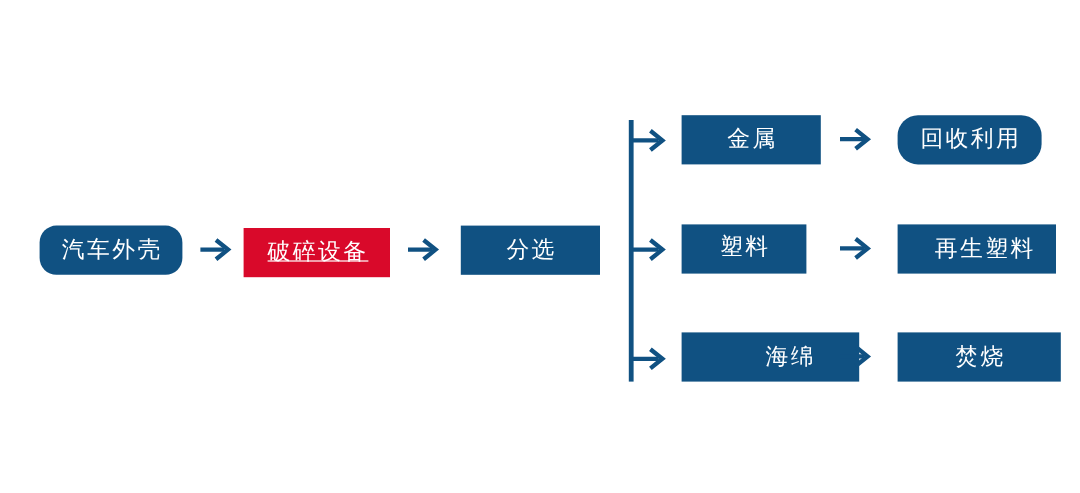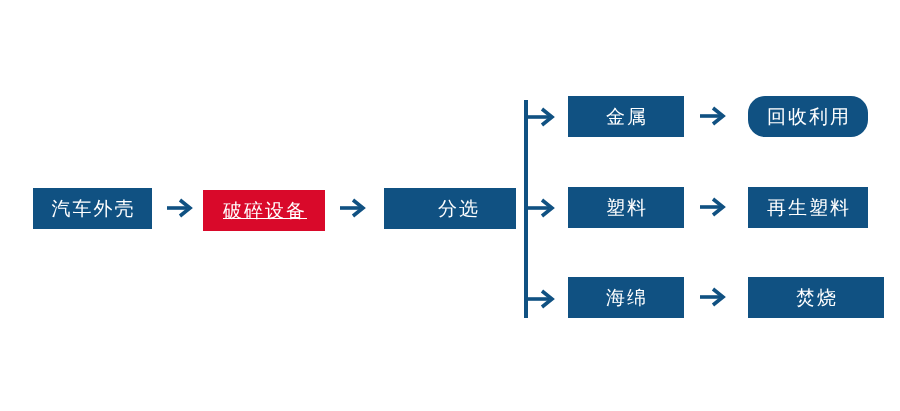--- a/index.html
+++ b/index.html
@@ -46,39 +46,39 @@
   .connector {
     position: absolute;
     background: #105182;
   }
 </style>
 </head>
 <body>
 
 <div id="diagram">
 
-  <div class="node node-blue" style="left:33px; top:188px; width:119px; height:41px;">汽车外壳</div>
+  <div class="node node-blue" style="left:33px; top:188px; width:119px; height:41px;border-radius:14px;">汽车外壳</div>
 
   <div class="arrow" style="left:165px; top:194px; width:30px; height:28px;">
     <svg width="30" height="28" viewBox="0 0 30 28" aria-hidden="true">
       <path d="M2 14 H22" stroke="#105182" stroke-width="3.6" fill="none"></path>
       <path d="M15 6 L25 14 L15 22" stroke="#105182" stroke-width="3.6" fill="none" stroke-linejoin="miter" stroke-linecap="butt"></path>
     </svg>
   </div>
 
   <div class="node node-red" style="left:203px; top:190px; width:122px; height:41px;text-decoration:underline;">破碎设备</div>
 
   <div class="arrow" style="left:338px; top:194px; width:30px; height:28px;">
     <svg width="30" height="28" viewBox="0 0 30 28" aria-hidden="true">
       <path d="M2 14 H22" stroke="#105182" stroke-width="3.6" fill="none"></path>
       <path d="M15 6 L25 14 L15 22" stroke="#105182" stroke-width="3.6" fill="none" stroke-linejoin="miter" stroke-linecap="butt"></path>
     </svg>
   </div>
 
-  <div class="node node-blue" style="left:384px; top:188px; width:116px; height:41px;padding-left:16px;">分选</div>
+  <div class="node node-blue" style="left:384px; top:188px; width:116px; height:41px;">分选</div>
 
   <div class="connector" style="left:524px; top:100px; width:4px; height:218px;"></div>
 
   <div class="arrow" style="left:527px; top:103px; width:30px; height:28px;">
     <svg width="30" height="28" viewBox="0 0 30 28" aria-hidden="true">
       <path d="M0 14 H22" stroke="#105182" stroke-width="3.6" fill="none"></path>
       <path d="M15 6 L25 14 L15 22" stroke="#105182" stroke-width="3.6" fill="none" stroke-linejoin="miter" stroke-linecap="butt"></path>
     </svg>
   </div>
 
@@ -93,39 +93,39 @@
 
   <div class="node node-blue" style="left:748px; top:96px; width:120px; height:41px;border-radius:17px;">回收利用</div>
 
   <div class="arrow" style="left:527px; top:194px; width:30px; height:28px;">
     <svg width="30" height="28" viewBox="0 0 30 28" aria-hidden="true">
       <path d="M0 14 H22" stroke="#105182" stroke-width="3.6" fill="none"></path>
       <path d="M15 6 L25 14 L15 22" stroke="#105182" stroke-width="3.6" fill="none" stroke-linejoin="miter" stroke-linecap="butt"></path>
     </svg>
   </div>
 
-  <div class="node node-blue" style="left:568px; top:187px; width:116px; height:41px;">塑料</div>
+  <div class="node node-blue" style="left:568px; top:187px; width:104px; height:41px;font-family:Liberation Mono, monospace;">塑料</div>
 
   <div class="arrow" style="left:698px; top:193px; width:30px; height:28px;">
     <svg width="30" height="28" viewBox="0 0 30 28" aria-hidden="true">
       <path d="M2 14 H22" stroke="#105182" stroke-width="3.6" fill="none"></path>
       <path d="M15 6 L25 14 L15 22" stroke="#105182" stroke-width="3.6" fill="none" stroke-linejoin="miter" stroke-linecap="butt"></path>
     </svg>
   </div>
 
-  <div class="node node-blue" style="left:748px; top:187px; width:120px; height:41px;">再生塑料</div>
+  <div class="node node-blue" style="left:748px; top:187px; width:120px; height:41px;padding-left:12px;">再生塑料</div>
 
   <div class="arrow" style="left:527px; top:285px; width:30px; height:28px;">
     <svg width="30" height="28" viewBox="0 0 30 28" aria-hidden="true">
       <path d="M0 14 H22" stroke="#105182" stroke-width="3.6" fill="none"></path>
       <path d="M15 6 L25 14 L15 22" stroke="#105182" stroke-width="3.6" fill="none" stroke-linejoin="miter" stroke-linecap="butt"></path>
     </svg>
   </div>
 
-  <div class="node node-blue" style="left:568px; top:277px; width:116px; height:41px;">海绵</div>
+  <div class="node node-blue" style="left:568px; top:277px; width:116px; height:41px;padding-left:32px;">海绵</div>
 
   <div class="arrow" style="left:698px; top:283px; width:30px; height:28px;">
     <svg width="30" height="28" viewBox="0 0 30 28" aria-hidden="true">
       <path d="M2 14 H22" stroke="#105182" stroke-width="3.6" fill="none"></path>
       <path d="M15 6 L25 14 L15 22" stroke="#105182" stroke-width="3.6" fill="none" stroke-linejoin="miter" stroke-linecap="butt"></path>
     </svg>
   </div>
 
   <div class="node node-blue" style="left:748px; top:277px; width:136px; height:41px;">焚烧</div>
 

